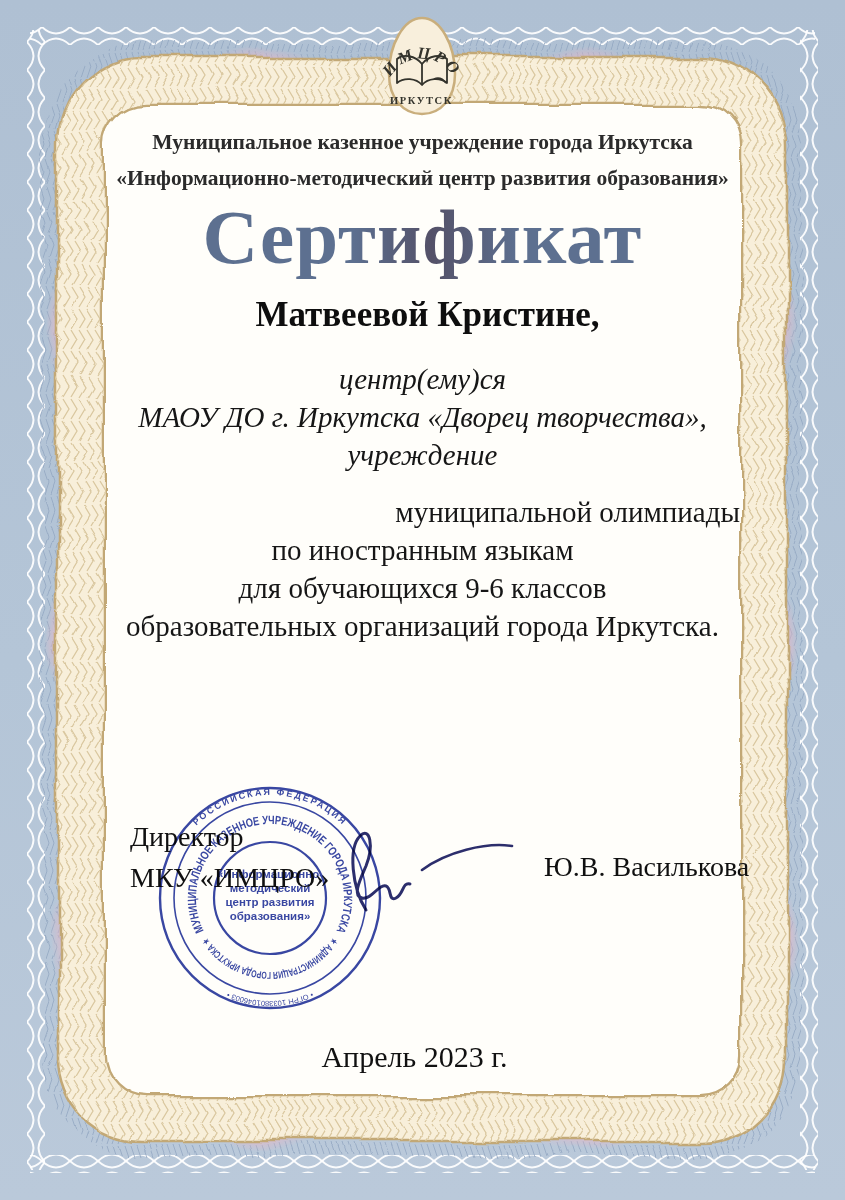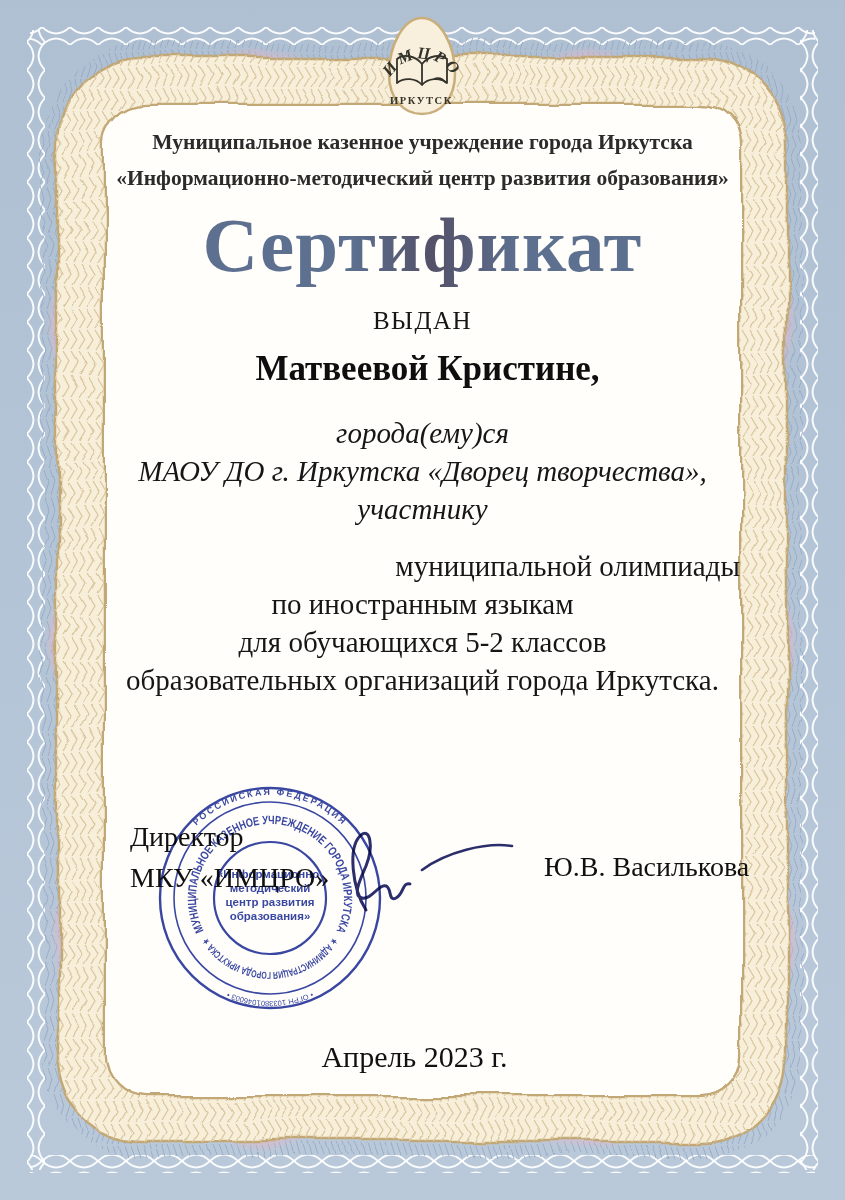--- a/index.html
+++ b/index.html
@@ -8,21 +8,21 @@
     background:linear-gradient(180deg,#afc0d3 0%,#b4c5d7 55%,#bac9da 100%);
     font-family:"Liberation Serif","DejaVu Serif",serif;
   }
   .decor{position:absolute;left:0;top:0;z-index:0;}
   .content{
     position:absolute;left:105px;right:105px;top:112px;z-index:2;
     text-align:center;color:#1f1f1f;
   }
   .org{font-size:21.5px;font-weight:700;line-height:29px;color:#2b2b2b;margin-top:16px;}
   .title{
-    font-size:77px;font-weight:700;line-height:88px;margin-top:8px;letter-spacing:1px;
+    font-size:77px;font-weight:700;line-height:88px;margin-top:0;letter-spacing:1px;
     color:#5d7090;
     background:linear-gradient(90deg,#5d7090 0%,#5d7090 34%,#545168 52%,#5d7090 72%,#5d7090 100%);
     -webkit-background-clip:text;background-clip:text;-webkit-text-fill-color:transparent;
     display:inline-block;
   }
   .title-wrap{margin:0;}
   .issued{font-size:25px;margin-top:18px;letter-spacing:1.5px;color:#161616;}
   .recipient{font-size:35px;font-weight:700;margin-top:14px;color:#0e0e0e;margin-left:10px;}
   .line{font-size:29px;line-height:36px;margin-top:2px;color:#161616;}
   .line.first-it{margin-top:26px;}
@@ -111,28 +111,27 @@
         <path d="M62,65 C67,63 71,65 74,69"></path>
       </g>
       <text class="logo-text" x="50" y="90" text-anchor="middle" font-size="10.5" font-weight="600" letter-spacing="2.6" textLength="64" fill="#33332c">ИРКУТСК</text>
     </g>
   </svg>
 
   <div class="content">
     <div class="org">Муниципальное казенное учреждение города Иркутска</div>
     <div class="org" style="margin-top:7px">«Информационно-методический центр развития образования»</div>
     <div class="title-wrap"><span class="title">Сертификат</span></div>
-    <div class="issued">ВЫДАН</div>
     <div class="recipient">Матвеевой Кристине,</div>
-    <div class="line it first-it">города(ему)ся</div>
+    <div class="line it first-it">центр(ему)ся</div>
     <div class="line it">МАОУ ДО г. Иркутска «Дворец творчества»,</div>
-    <div class="line it">участнику</div>
+    <div class="line it">учреждение</div>
     <div class="line block2">муниципальной олимпиады</div>
     <div class="line">по иностранным языкам</div>
-    <div class="line">для обучающихся 5-2 классов</div>
+    <div class="line">для обучающихся 9-6 классов</div>
     <div class="line">образовательных организаций города Иркутска.</div>
   </div>
 
   <div class="director">
     <div>Директор</div>
     <div>МКУ «ИМЦРО»</div>
   </div>
   <div class="signer-name">Ю.В. Василькова</div>
   <div class="date">Апрель 2023 г.</div>
 

